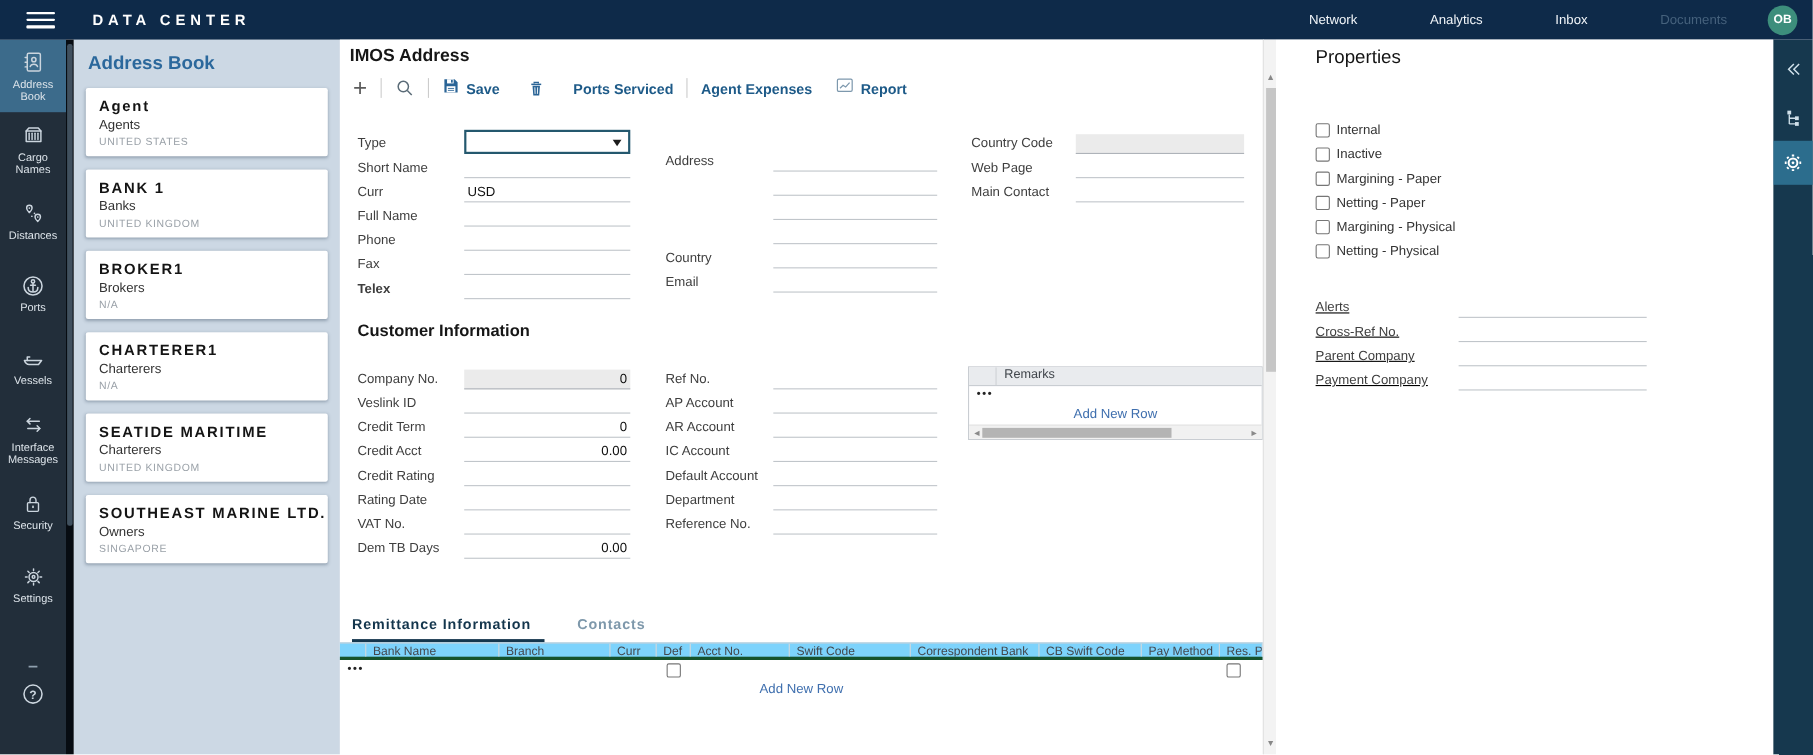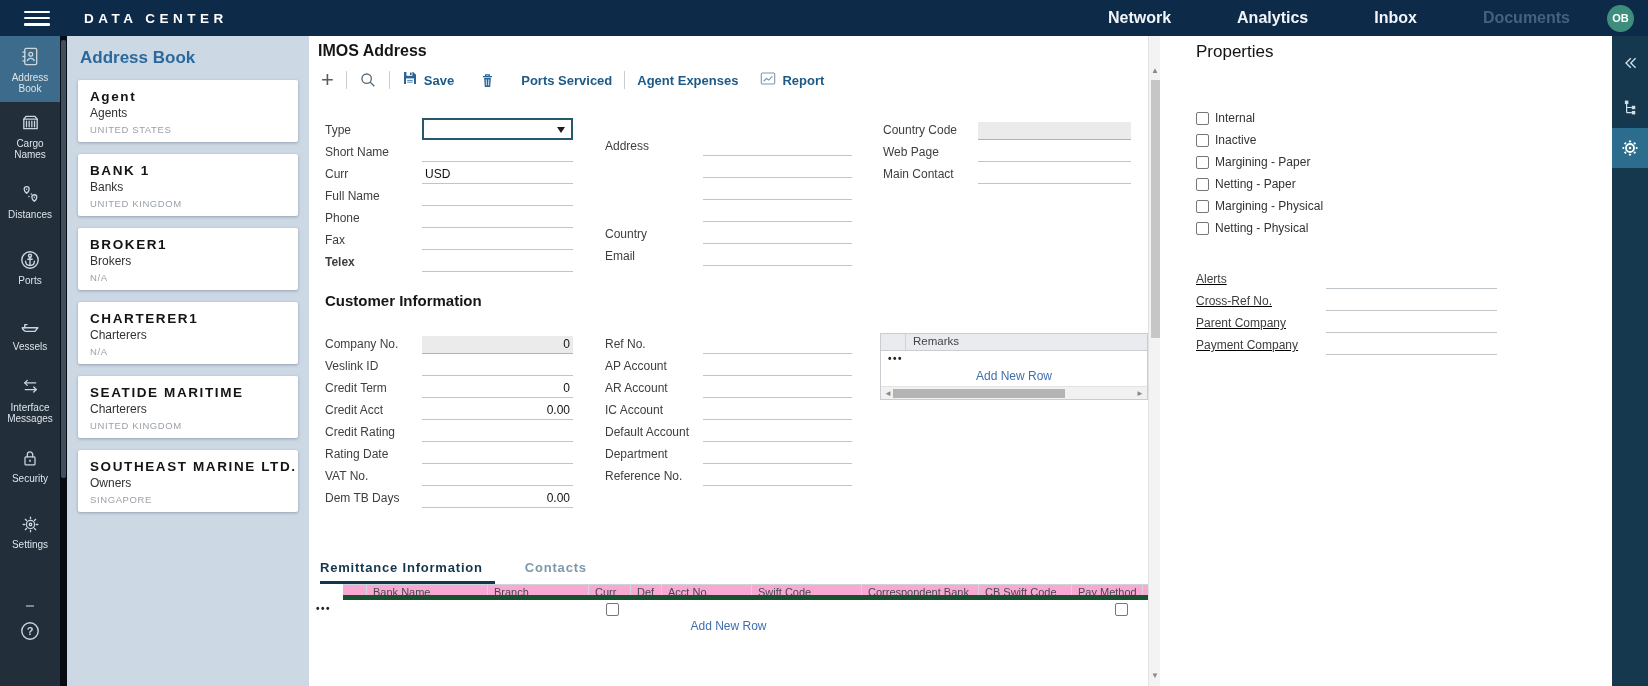--- a/index.html
+++ b/index.html
@@ -4,21 +4,21 @@
 <style>
   * { margin:0; padding:0; box-sizing:border-box; font-family:"Liberation Sans", sans-serif; }
   html,body { width:1648px; height:686px; overflow:hidden; background:#fff; }
 
   
   .topbar { height:36px; background:#0e2a49; display:flex; align-items:center; position:relative; }
   .hamburger { width:26px; height:15px; margin-left:24px; display:flex; flex-direction:column; justify-content:space-between; cursor:pointer; }
   .hamburger span { height:2.5px; background:#fff; border-radius:1px; }
   .app-title { color:#fff; font-size:13.5px; font-weight:700; letter-spacing:4.5px; margin-left:34px; }
   .topnav { position:absolute; right:78px; display:flex; gap:66px; align-items:center; }
-  .navitem { color:#f1f5f9; font-size:16px; font-weight:700; cursor:pointer; text-decoration:none; }
+  .navitem { color:#f1f5f9; font-size:12px; font-weight:400; cursor:pointer; text-decoration:none; }
   .navitem.muted { color:#45617c; }
   .avatar { position:absolute; right:14px; width:27px; height:27px; border-radius:50%; background:#3d8e7c; color:#fff; font-size:11px; font-weight:700; display:flex; align-items:center; justify-content:center; cursor:pointer; }
 
   
   .content { display:flex; height:650px; }
 
   
   .sidebar { width:60px; background:#222e3a; display:flex; flex-direction:column; }
   .sitem { height:66px; display:flex; flex-direction:column; align-items:center; justify-content:center; cursor:pointer; }
   .sitem.active { background:#3c6b8b; }
@@ -68,21 +68,21 @@
   .add-row { display:block; text-align:center; font-size:12px; color:#3f6fae; cursor:pointer; text-decoration:none; height:17px; }
   .hscroll { height:13px; background:#f1f1f1; position:relative; border-top:1px solid #e3e3e3; }
   .hs-arrow { position:absolute; top:2px; font-size:8px; color:#8a8a8a; cursor:pointer; }
   .hs-left { left:3px; } .hs-right { right:3px; }
   .hs-thumb { position:absolute; left:12px; top:1.5px; width:172px; height:9px; background:#b4b4b4; cursor:pointer; }
 
   
   .tabs { position:absolute; left:11px; top:524px; display:flex; gap:30px; }
   .tab { font-size:13px; font-weight:700; letter-spacing:.8px; padding-bottom:6px; cursor:pointer; color:#7e98ab; }
   .tab.active { color:#14364d; border-bottom:3px solid #14364d; padding-right:12px; }
-  .grid-head { position:absolute; left:0; top:548px; width:839px; height:16px; background:#f9a8d4; border-top:1px solid #cfd2d6; border-bottom:5px solid #14532d; display:flex; overflow:hidden;margin-left:34px; }
+  .grid-head { position:absolute; left:0; top:548px; width:839px; height:16px; background:#7dd3fc; border-top:1px solid #cfd2d6; border-bottom:3px solid #14532d; display:flex; overflow:hidden; }
   .gcol { font-size:11px; color:#43484e; padding:1px 0 0 6px; border-right:1px solid #d4d7da; flex:none; overflow:hidden; white-space:nowrap; }
   .grid-row { position:absolute; left:0; top:566px; width:839px; height:17px; }
   .cb { display:inline-block; width:13px; height:13px; background:#fff; border:1px solid #767676; border-radius:2px; cursor:pointer; }
   .grid-row .cb { position:absolute; top:1px; }
   .add-row-bottom { position:absolute; left:0; top:583px; width:839px; }
 
   
   .vscroll { width:12px; background:#f3f3f3; border-left:1px solid #e2e2e2; position:relative; }
   .vs-arrow { position:absolute; left:0; width:12px; text-align:center; font-size:8px; color:#888; cursor:pointer; }
   .vs-up { top:30px; } .vs-down { bottom:6px; }

